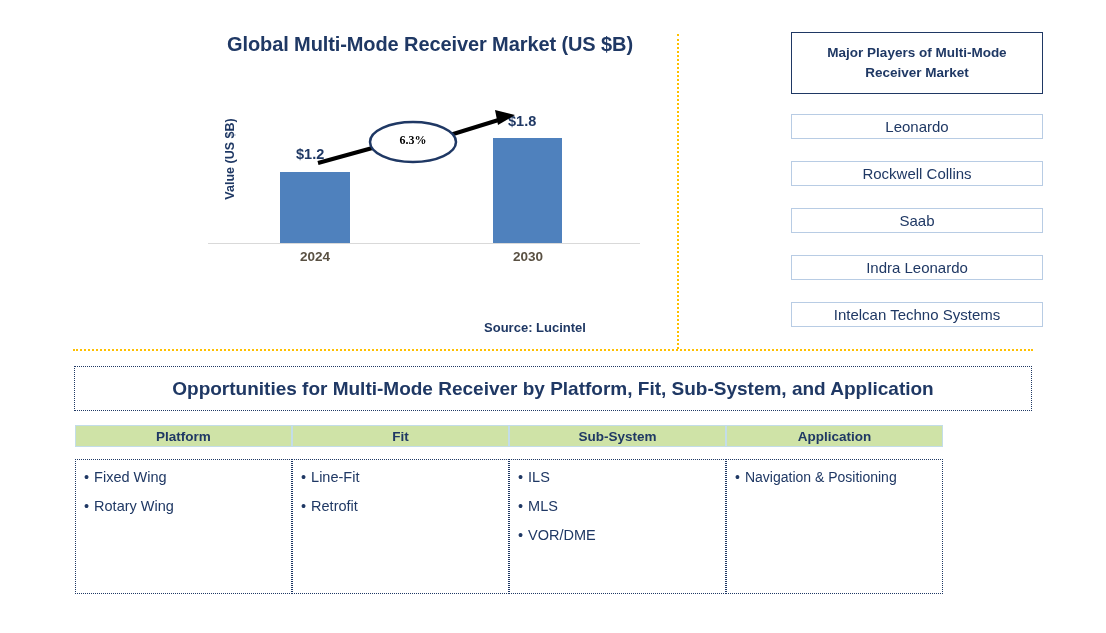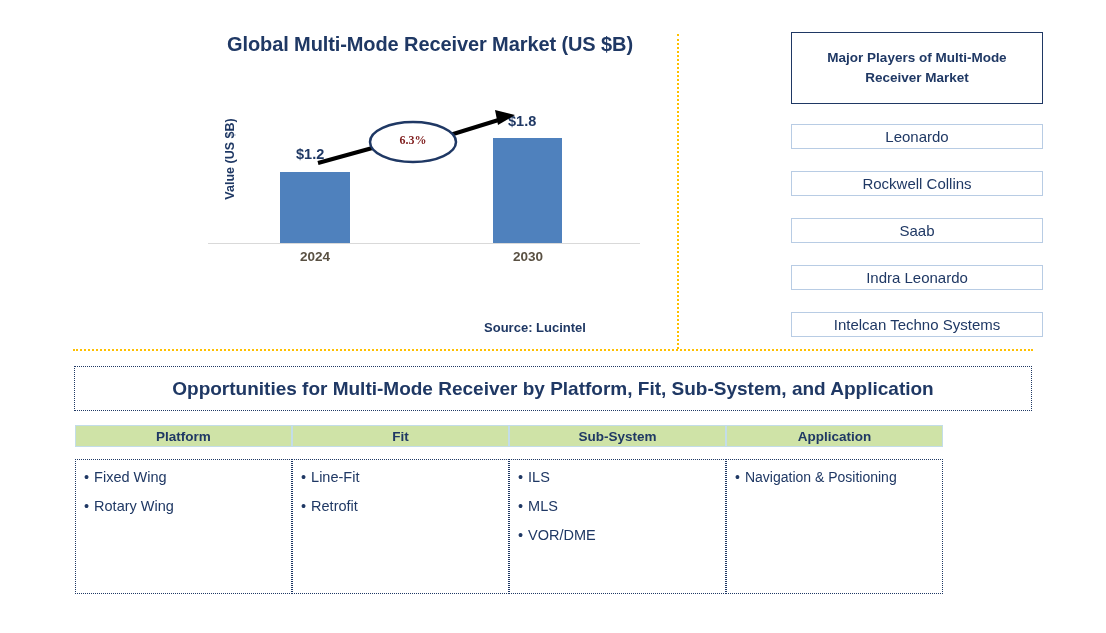--- a/index.html
+++ b/index.html
@@ -98,21 +98,21 @@
   }
 
   #cagr-label {
     position: absolute;
     left: 170px;
     top: 33px;
     width: 86px;
     text-align: center;
     font-size: 12px;
     font-weight: bold;
-    color: #7f1d1d;
+    color: #000000;
     font-family: "Liberation Serif", serif;
   }
 
   #source-text {
     position: absolute;
     left: 420px;
     top: 320px;
     width: 230px;
     text-align: center;
     font-size: 13px;
@@ -141,21 +141,21 @@
   
   #players-panel {
     position: absolute;
     left: 791px;
     top: 32px;
     width: 252px;
   }
   #players-title {
     box-sizing: border-box;
     width: 252px;
-    height: 72px;
+    height: 62px;
     border: 1.5px solid #1F3864;
     display: flex;
     align-items: center;
     justify-content: center;
     text-align: center;
     font-size: 13.5px;
     font-weight: bold;
     color: #1F3864;
     line-height: 1.45;
     padding: 0 8px;

